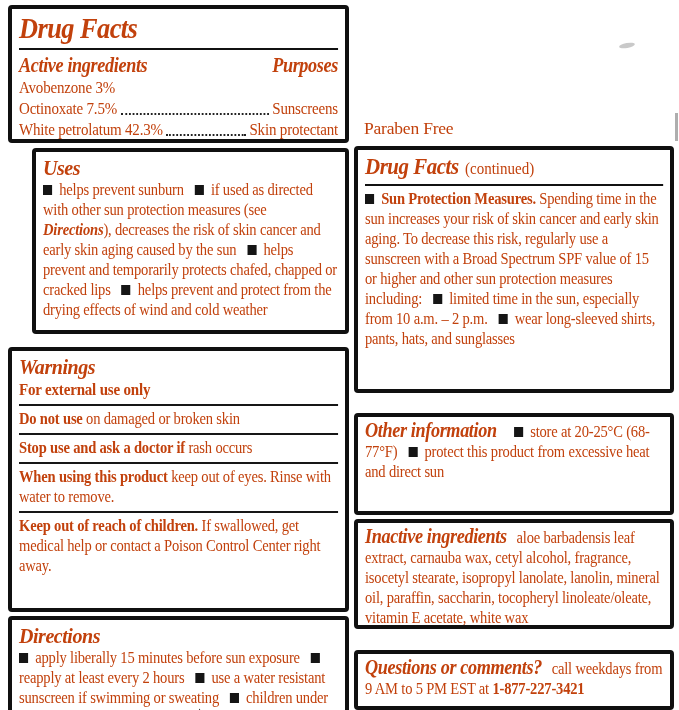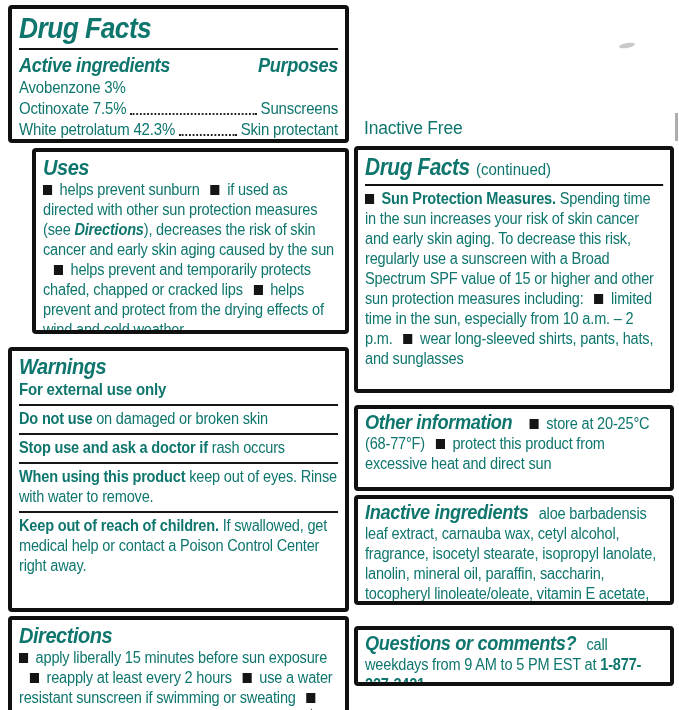--- a/index.html
+++ b/index.html
@@ -1,18 +1,18 @@
 <!DOCTYPE html>
 <html><head>
 <meta charset="utf-8">
 <style>
   html,body { margin:0; padding:0; background:#ffffff; }
   #label {
     position:relative; width:679px; height:710px; background:#ffffff;
-    font-family:Liberation Sans, sans-serif; color:#0f766e;
+    font-family:Liberation Serif, serif; color:#c2410c;
     overflow:hidden;
   }
   .cols { position:absolute; top:5px; left:8px; display:flex; gap:5px; }
   .col-left  { width:341px; display:flex; flex-direction:column; }
   .col-right { width:320px; display:flex; flex-direction:column; }
 
   .panel {
     box-sizing:border-box; border:4px solid #101010; border-radius:4px;
     background:#fff; padding:3px 7px; overflow:hidden;
   }
@@ -20,21 +20,21 @@
 
   
   #df-panel   { height:138px; }
   #uses-panel { height:186px; margin-top:5px;margin-left:24px; }
   #warn-panel { height:265px; margin-top:13px; }
   #dir-panel  { height:125px; margin-top:4px; }
 
   
   #paraben-area { height:141px; box-sizing:border-box; display:flex; align-items:flex-end; padding:0 0 7px 10px; }
   #cont-panel { height:247px; }
-  #other-panel { height:86px;  margin-top:12px; }
+  #other-panel { height:102px;  margin-top:20px; }
   #inactive-panel { height:110px; margin-top:4px; }
   #quest-panel { height:60px;  margin-top:21px; }
 
   .df-title { font-size:29px; font-weight:700; font-style:italic; line-height:33px; letter-spacing:-0.6px; }
   .hr2 { height:0; border-top:2.5px solid #111; margin:3px 0 3px; }
   .ai-row { display:flex; justify-content:space-between; align-items:baseline;
             font-size:20px; font-weight:700; font-style:italic; line-height:24px; letter-spacing:-0.4px; }
   .ing-row { display:flex; align-items:baseline; font-size:16.5px; line-height:21px; letter-spacing:-0.2px; }
   .ing-name { white-space:nowrap; }
   .dots { flex:1 1 auto; border-bottom:2.5px dotted #222; margin:0 4px 4px 4px; align-self:flex-end; min-width:8px; }
@@ -126,21 +126,21 @@
           <div class="rich"><span class="bullet"></span><span class="seg-text"> apply liberally 15 minutes before sun exposure</span><span class="bullet"></span><span class="seg-text"> reapply at least every 2 hours</span><span class="bullet"></span><span class="seg-text"> use a water resistant sunscreen if swimming or sweating</span><span class="bullet"></span><span class="seg-text"> children under 6 months of age: Ask a doctor</span><svg class="cont-arrow" width="20" height="23" viewBox="0 0 22 24">
                 <polygon points="0,7 10,7 10,0 22,12 10,24 10,17 0,17 5,12" fill="#131313"></polygon>
               </svg></div>
         </div>
       </div>
     </div>
 
     <div class="col-right">
 
       <div id="paraben-area">
-        <span class="paraben">Inactive Free</span>
+        <span class="paraben">Paraben Free</span>
       </div>
 
       <div class="panel" id="cont-panel">
         <div class="condense">
           <div class="df-cont-row">
             <span class="df-cont-title">Drug Facts</span>
             <span class="cont-suffix">(continued)</span>
           </div>
           <div class="hr2"></div>
           <div class="rich"><span class="bullet"></span><span class="seg-bold"> Sun Protection Measures.</span><span class="seg-text"> Spending time in the sun increases your risk of skin cancer and early skin aging. To decrease this risk, regularly use a sunscreen with a Broad Spectrum SPF value of 15 or higher and other sun protection measures including:</span><span class="bullet"></span><span class="seg-text"> limited time in the sun, especially from 10 a.m. – 2 p.m.</span><span class="bullet"></span><span class="seg-text"> wear long-sleeved shirts, pants, hats, and sunglasses</span></div>

